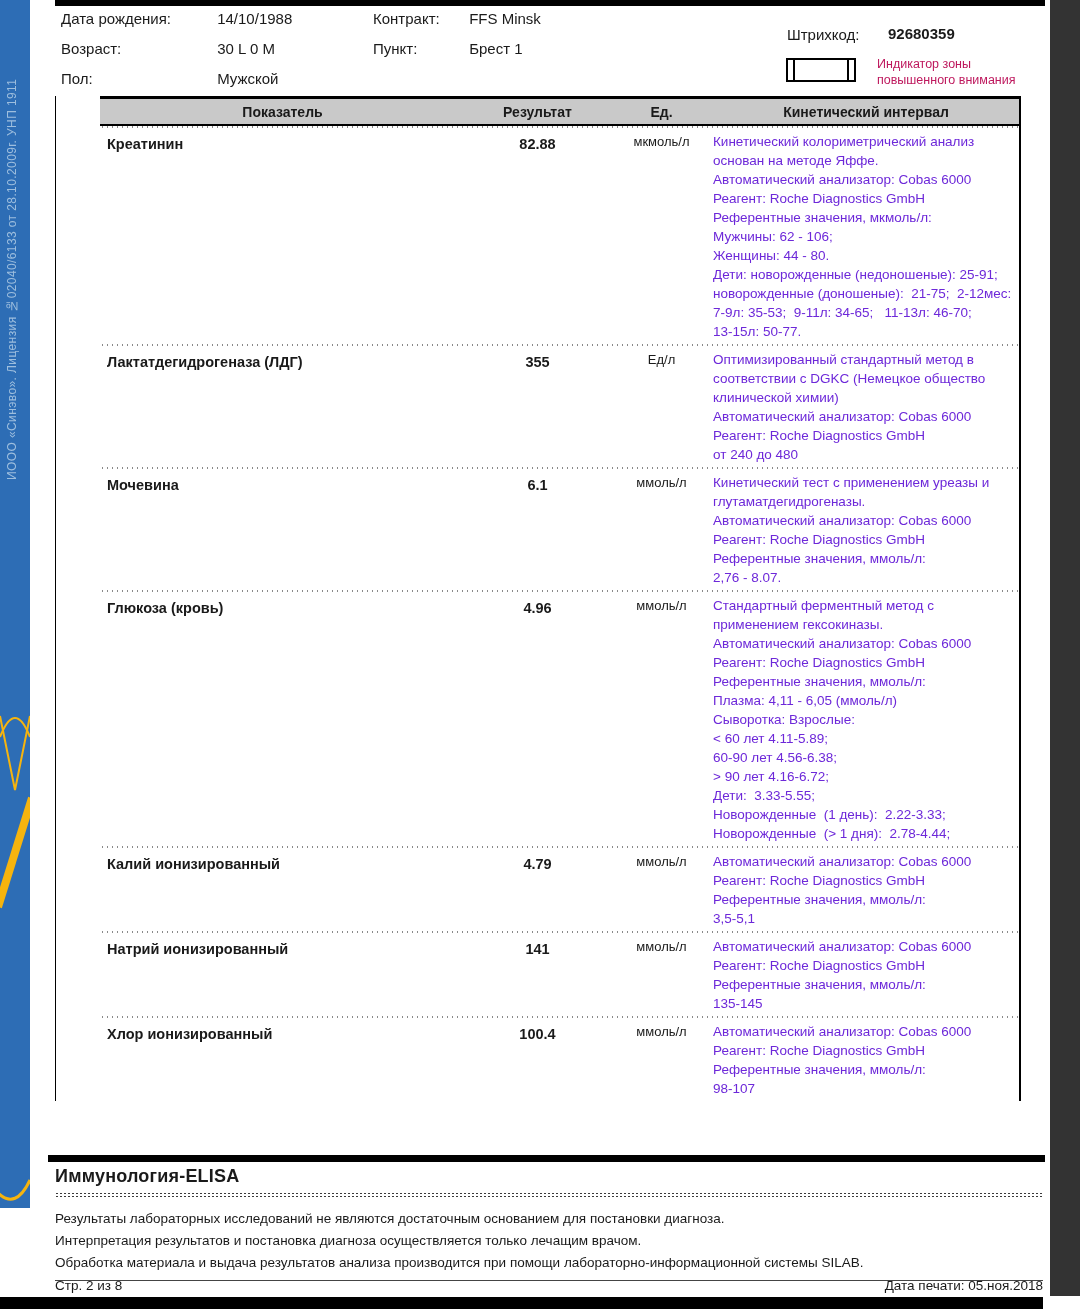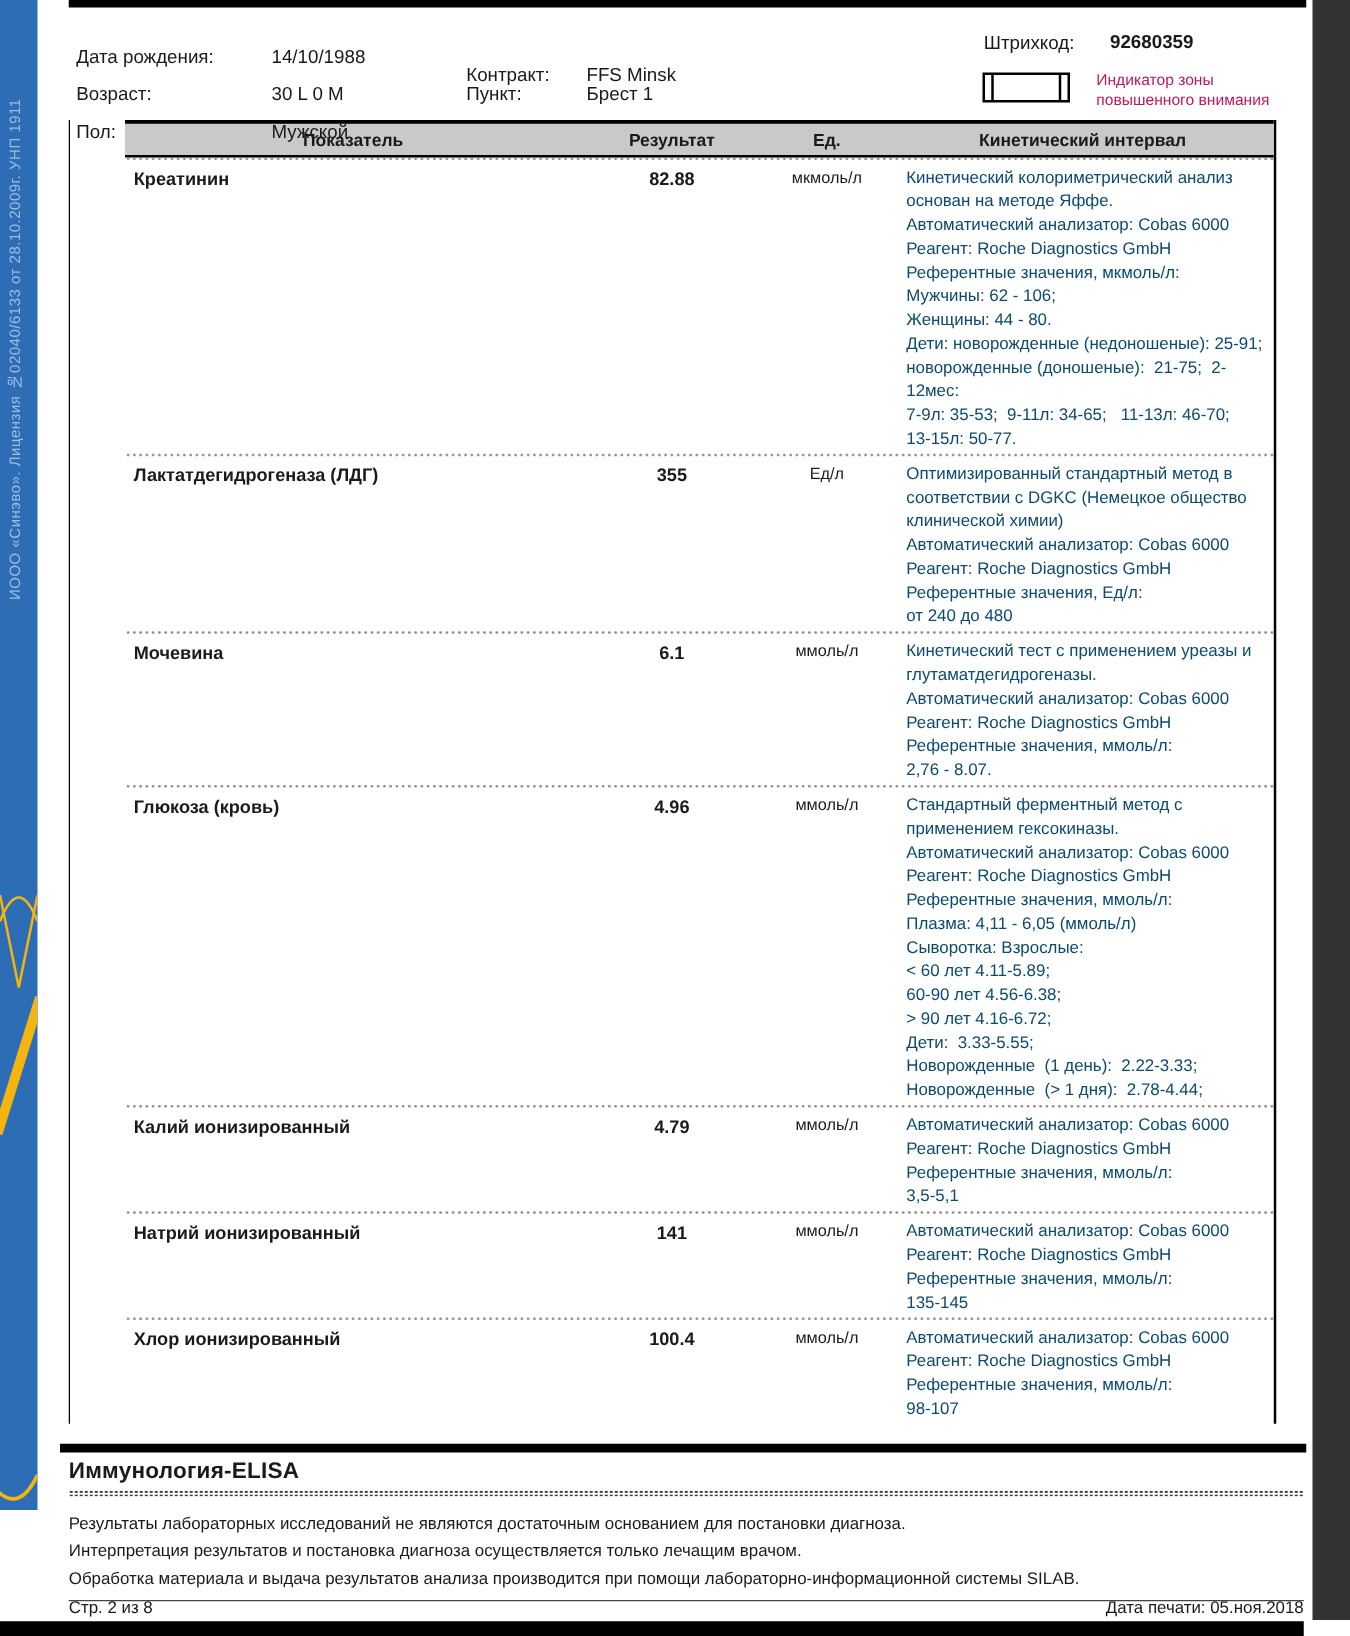--- a/index.html
+++ b/index.html
@@ -16,21 +16,21 @@
   }
   .sidebar-svg{position:absolute;left:0;top:0;}
   
   .top-strip{position:absolute;left:55px;top:0;width:990px;height:6px;background:#000;}
   .right-strip{position:absolute;left:1050px;top:0;width:30px;height:1296px;background:#333;}
   .bottom-bar{position:absolute;left:0;bottom:0;width:1043px;height:12px;background:#000;}
   
   .doc{position:absolute;left:55px;top:0;width:966px;}
   
   .patient{position:relative;height:96px;font-size:15px;}
-  .p-row{position:absolute;white-space:nowrap;margin-top:27px;}
+  .p-row{position:absolute;white-space:nowrap;}
   .p-label{display:inline-block;}
   .lbl-w150 .p-label{width:152px;}
   .lbl-w92 .p-label{width:92px;}
   .barcode-label{position:absolute;left:732px;top:26px;}
   .barcode-value{position:absolute;left:833px;top:25px;font-weight:bold;}
   .indicator-box{
     position:absolute;left:731px;top:58px;width:66px;height:20px;
     border:2px solid #000;background:#fff;
   }
   .indicator-box::before,.indicator-box::after{
@@ -49,21 +49,21 @@
   .thead span{text-align:center;}
   .dotted-sep{
     height:2px;
     background-image:radial-gradient(circle,#8a8a8a 0.9px,transparent 1.1px);
     background-size:5px 2px;background-repeat:repeat-x;background-position:0 50%;
   }
   .trow{display:grid;grid-template-columns:365px 145px 103px 1fr;padding:4px 0 3px 0;}
   .cell-name{font-weight:bold;font-size:14.5px;padding-left:7px;padding-top:4px;}
   .cell-result{font-weight:bold;font-size:14.5px;text-align:center;padding-top:4px;}
   .cell-unit{font-size:13px;text-align:center;padding-top:2px;}
-  .cell-ref{font-size:13.5px;color:#0c4a6e;padding-right:6px;margin-left:12px;}
+  .cell-ref{font-size:13.5px;color:#6d28d9;padding-right:6px;}
   .ref-line{line-height:19px;white-space:pre-wrap;}
   
   .divider-bar{position:absolute;left:48px;top:1155px;width:997px;height:7px;background:#000;}
   .section{position:absolute;left:55px;top:1166px;width:988px;}
   .section-title{font-size:18px;font-weight:bold;letter-spacing:.2px;}
   .section-rule{
     margin-top:5px;height:5px;
     background-image:radial-gradient(circle,#3a3a3a 0.9px,transparent 1.1px);
     background-size:4px 3px;background-repeat:repeat;
   }
@@ -98,21 +98,21 @@
         <span>14/10/1988</span>
       </div>
       <div class="p-row lbl-w150" style="left:6px;top:40px;">
         <span class="p-label">Возраст:</span>
         <span>30 L 0 M</span>
       </div>
       <div class="p-row lbl-w150" style="left:6px;top:70px;">
         <span class="p-label">Пол:</span>
         <span>Мужской</span>
       </div>
-      <div class="p-row lbl-w92" style="left:318px;top:25px;">
+      <div class="p-row lbl-w92" style="left:318px;top:10px;">
         <span class="p-label">Контракт:</span>
         <span>FFS Minsk</span>
       </div>
       <div class="p-row lbl-w92" style="left:318px;top:40px;">
         <span class="p-label">Пункт:</span>
         <span>Брест 1</span>
       </div>
       <span class="barcode-label">Штрихкод:</span>
       <span class="barcode-value">92680359</span>
       <div class="indicator-box"></div>
@@ -154,21 +154,20 @@
     <div class="trow">
       <div class="cell-name">Лактатдегидрогеназа (ЛДГ)</div>
       <div class="cell-result">355</div>
       <div class="cell-unit">Ед/л</div>
       <div class="cell-ref">
               <div class="ref-line">Оптимизированный стандартный метод в</div>
               <div class="ref-line">соответствии с DGKC (Немецкое общество</div>
               <div class="ref-line">клинической химии)</div>
               <div class="ref-line">Автоматический анализатор: Cobas 6000</div>
               <div class="ref-line">Реагент: Roche Diagnostics GmbH</div>
-              <div class="ref-line">Референтные значения, Ед/л:</div>
               <div class="ref-line">от 240 до 480</div>
             </div>
     </div>
     <div class="dotted-sep"></div>
 
     <div class="trow">
       <div class="cell-name">Мочевина</div>
       <div class="cell-result">6.1</div>
       <div class="cell-unit">ммоль/л</div>
       <div class="cell-ref">

